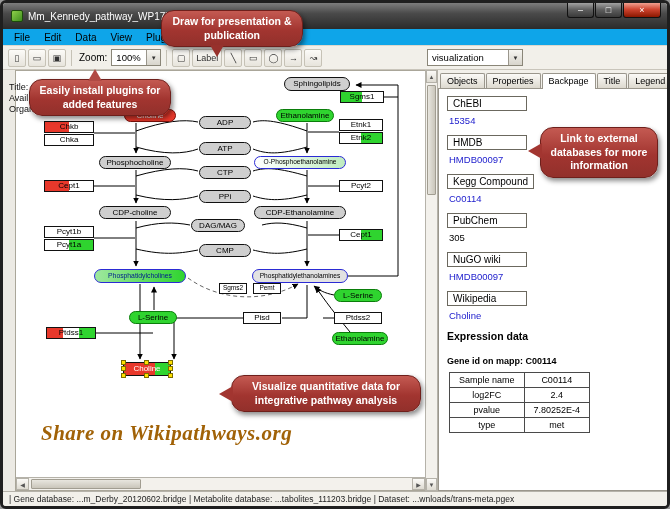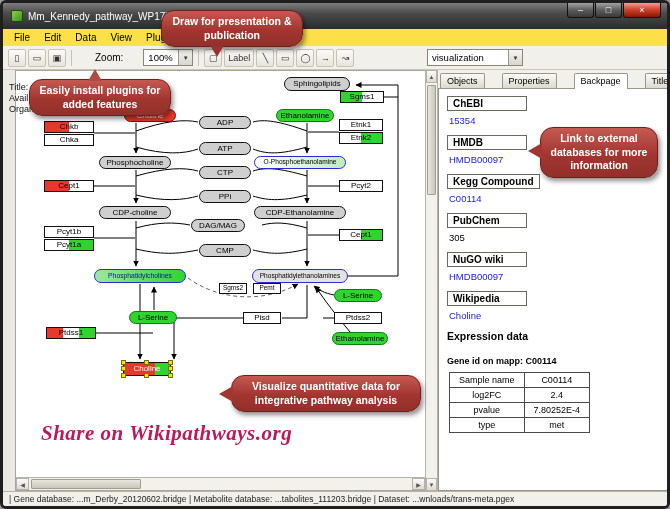--- a/index.html
+++ b/index.html
@@ -4,27 +4,27 @@
 <style>
   *{margin:0;padding:0;box-sizing:border-box}
   html,body{width:670px;height:509px}
   body{font-family:"Liberation Sans",sans-serif;background:#9a9a9a}
   .window{position:relative;width:670px;height:509px;border:3px solid #1f1f1f;border-radius:6px;background:#eceae4;overflow:hidden;display:flex;flex-direction:column}
   .titlebar{flex:0 0 26px;display:flex;align-items:center;gap:5px;padding:0 8px;background:linear-gradient(#7d7d7d,#4a4a4a 40%,#2b2b2b);color:#fff;font-size:10px}
   .app-icon{width:12px;height:12px;border-radius:2px;background:linear-gradient(135deg,#8ed04a,#3f8f1f);border:1px solid #1d4b0c}
   .win-controls{position:absolute;top:0;right:6px;display:flex;z-index:70}
   .win-btn{width:27px;height:15px;display:flex;align-items:center;justify-content:center;font-size:9px;line-height:1;color:#fff;border:1px solid #111;border-top:none;background:linear-gradient(#a2a2a2,#5c5c5c 50%,#3a3a3a);border-radius:0 0 3px 3px;margin-left:1px}
   .win-btn.close{width:38px;background:linear-gradient(#f0a090,#cf4530 45%,#8c1700)}
-  .menubar{flex:0 0 17px;display:flex;align-items:center;padding:0 4px;background:#fde047;border-bottom:1px solid #dcd8ce;font-size:10px}
+  .menubar{flex:0 0 17px;display:flex;align-items:center;padding:0 4px;background:#0ea5e9;border-bottom:1px solid #dcd8ce;font-size:10px}
   .menu-item{padding:1px 7px;cursor:default}
   .toolbar{position:relative;flex:0 0 24px;display:flex;align-items:center;gap:2px;padding:0 5px;background:#f2f0ea;border-bottom:1px solid #c9c5bb}
   .tb-group{display:flex;gap:2px;align-items:center}
   .tb-btn{min-width:18px;height:18px;display:flex;align-items:center;justify-content:center;font-size:9px;padding:0 3px;color:#333;border:1px solid #c6c2b6;border-radius:2px;background:linear-gradient(#fcfbf8,#e7e4dc)}
   .tb-sep{width:1px;height:16px;background:#c6c2b6;margin:0 3px}
-  .zoom-label{font-size:10px;margin:0 18px}
+  .zoom-label{font-size:10px;margin:0 2px}
   .combo{display:flex;align-items:center;height:17px;border:1px solid #8a8678;background:#fff;font-size:9.5px}
   .combo .combo-text{padding:0 4px;min-width:34px;white-space:nowrap}
   .combo .combo-arrow{width:14px;align-self:stretch;display:flex;align-items:center;justify-content:center;font-size:6px;color:#333;border-left:1px solid #9a968c;background:linear-gradient(#f6f5f1,#d8d5cc)}
   .combo.vis{position:absolute;left:424px;top:3px;width:96px}
   .combo.vis .combo-text{flex:1}
   .main{flex:1;display:flex;padding-left:12px;min-height:0}
   .canvas-col{display:flex;flex-direction:column;flex:0 0 410px;width:410px;border:1px solid #aaa699;border-right:none}
   #pathway-canvas{position:relative;flex:1;background:#fff;overflow:hidden}
   #pathway-canvas svg{position:absolute;left:0;top:0}
   .pnode{position:absolute;display:flex;align-items:center;justify-content:center;font-size:8px;line-height:1;border:1px solid #111;background:#fff;white-space:nowrap;overflow:hidden;color:#000;cursor:default}
@@ -40,45 +40,45 @@
   .h-nw{left:-3px;top:-3px}.h-n{left:50%;margin-left:-3px;top:-3px}.h-ne{right:-3px;top:-3px}
   .h-e{right:-3px;top:50%;margin-top:-3px}.h-se{right:-3px;bottom:-3px}.h-s{left:50%;margin-left:-3px;bottom:-3px}
   .h-sw{left:-3px;bottom:-3px}.h-w{left:-3px;top:50%;margin-top:-3px}
   .hscroll{flex:0 0 13px;display:flex;background:#f3f1ec;border-top:1px solid #b5b2a9}
   .vscroll{flex:0 0 13px;display:flex;flex-direction:column;background:#f3f1ec;border-left:1px solid #b5b2a9;border-right:1px solid #b5b2a9}
   .sb-btn{flex:0 0 13px;display:flex;align-items:center;justify-content:center;font-size:6px;color:#555;background:linear-gradient(#fbfaf7,#dedbd2);border:1px solid #b5b2a9}
   .sb-track{flex:1;position:relative}
   .sb-thumb-v{position:absolute;left:1px;right:1px;top:2px;height:110px;background:linear-gradient(90deg,#e8e6df,#cac6bb);border:1px solid #a19d91;border-radius:1px}
   .sb-thumb-h{position:absolute;top:1px;bottom:1px;left:2px;width:110px;background:linear-gradient(#e8e6df,#cac6bb);border:1px solid #a19d91;border-radius:1px}
   .side{flex:1;display:flex;flex-direction:column;background:#f2f0ea;min-width:0}
-  .side-tabs{display:flex;align-items:flex-end;height:18px;padding:2px 2px 0;gap:17px}
+  .side-tabs{display:flex;align-items:flex-end;height:18px;padding:2px 2px 0;gap:1px}
   .tab{font-size:9px;padding:2px 6px;border:1px solid #9a968c;border-bottom:none;border-radius:2px 2px 0 0;background:linear-gradient(#fbfaf7,#ddd9cf);cursor:default;white-space:nowrap}
   .tab.active{background:#fff;position:relative;top:1px;padding-bottom:3px}
   .side-content{flex:1;background:#fff;border:1px solid #9a968c;border-right:none;padding:7px 8px;overflow:hidden;font-size:10px}
   .bp-section{margin-bottom:9px}
-  .bp-header{display:inline-block;min-width:80px;border:1px solid #6b685e;background:#fff;padding:1px 5px;font-size:10px;font-weight:bold}
+  .bp-header{display:inline-block;min-width:80px;border:1px solid #6b685e;background:#fff;padding:1px 5px;font-size:10px;font-weight:normal}
   .bp-value{margin:4px 0 0 2px;font-size:9.5px;color:#000;cursor:default}
   .bp-value.link{color:#1a1acc;cursor:pointer}
   .exp-title{font-weight:bold;font-size:10.5px;margin:4px 0 14px}
   .gene-id{font-weight:bold;font-size:9px;margin:0 0 6px}
   .exp-table{border-collapse:collapse;margin-left:2px;background:#fff}
   .exp-table td{border:1px solid #4a4a4a;font-size:9px;padding:2px 9px;text-align:center;min-width:48px}
   .statusbar{flex:0 0 15px;display:flex;align-items:center;padding:0 6px;background:#f2f0ea;border-top:1px solid #b5b2a9;font-size:8.5px;color:#222;white-space:nowrap;overflow:hidden}
   .side-labels{position:absolute;left:6px;top:79px;z-index:5;font-size:9px;line-height:11px;color:#111}
   .callout{position:absolute;z-index:60;background:linear-gradient(#c45a52,#a23530 55%,#92302b);border:1px solid #6e1f1b;border-radius:13px;color:#fff;font-weight:bold;font-size:10.5px;line-height:1.3;text-align:center;padding:4px 8px;box-shadow:2px 3px 5px rgba(0,0,0,.45)}
   .callout .pointer{position:absolute;width:0;height:0}
   .callout.draw{left:158px;top:7px;width:142px}
   .callout.draw .pointer{bottom:-11px;left:48px;border-left:7px solid transparent;border-right:7px solid transparent;border-top:12px solid #97312c}
   .callout.plugins{left:26px;top:76px;width:142px}
   .callout.plugins .pointer{top:-11px;left:58px;border-left:7px solid transparent;border-right:7px solid transparent;border-bottom:12px solid #b04a44}
   .callout.link{left:537px;top:124px;width:118px}
   .callout.link .pointer{left:-13px;top:15px;border-top:8px solid transparent;border-bottom:8px solid transparent;border-right:14px solid #a23530}
   .callout.visualize{left:228px;top:372px;width:190px}
   .callout.visualize .pointer{left:-13px;top:10px;border-top:8px solid transparent;border-bottom:8px solid transparent;border-right:14px solid #a23530}
-  .share-text{position:absolute;left:38px;top:418px;z-index:55;font-family:"Liberation Serif",serif;font-style:italic;font-weight:bold;font-size:21px;color:#be185d;letter-spacing:.5px}
+  .share-text{position:absolute;left:38px;top:418px;z-index:55;font-family:"Liberation Serif",serif;font-style:italic;font-weight:bold;font-size:21px;color:#a16207;letter-spacing:.5px}
 </style>
 </head>
 <body>
 
 <div class="window">
 
   <div class="titlebar">
     <span class="app-icon"></span>
     <span>Mm_Kennedy_pathway_WP1771_45176.gpml</span>
   </div>

